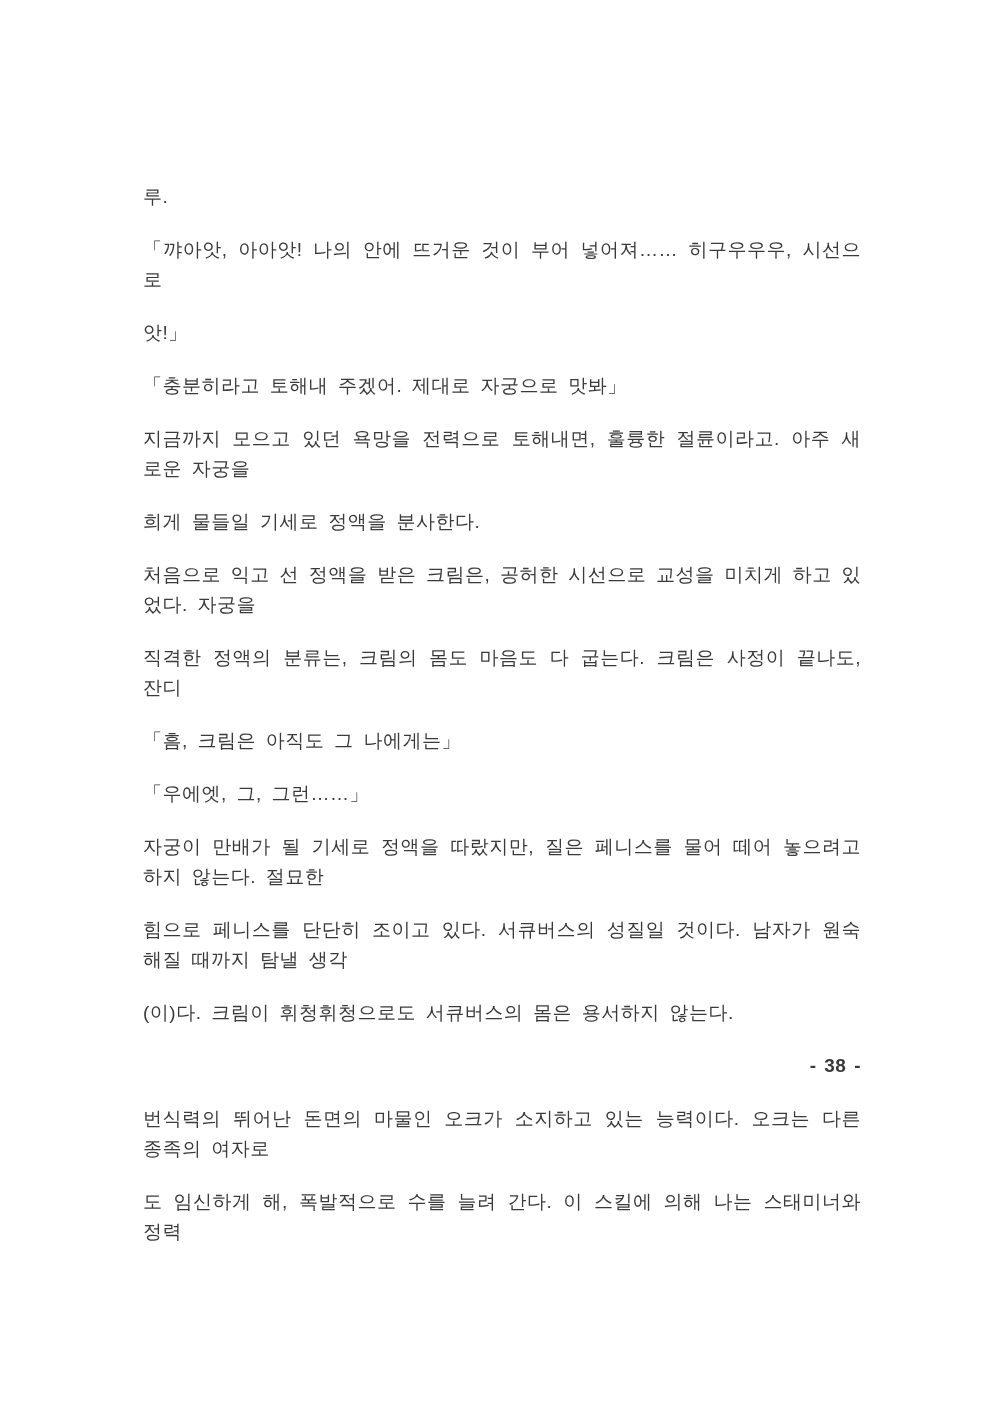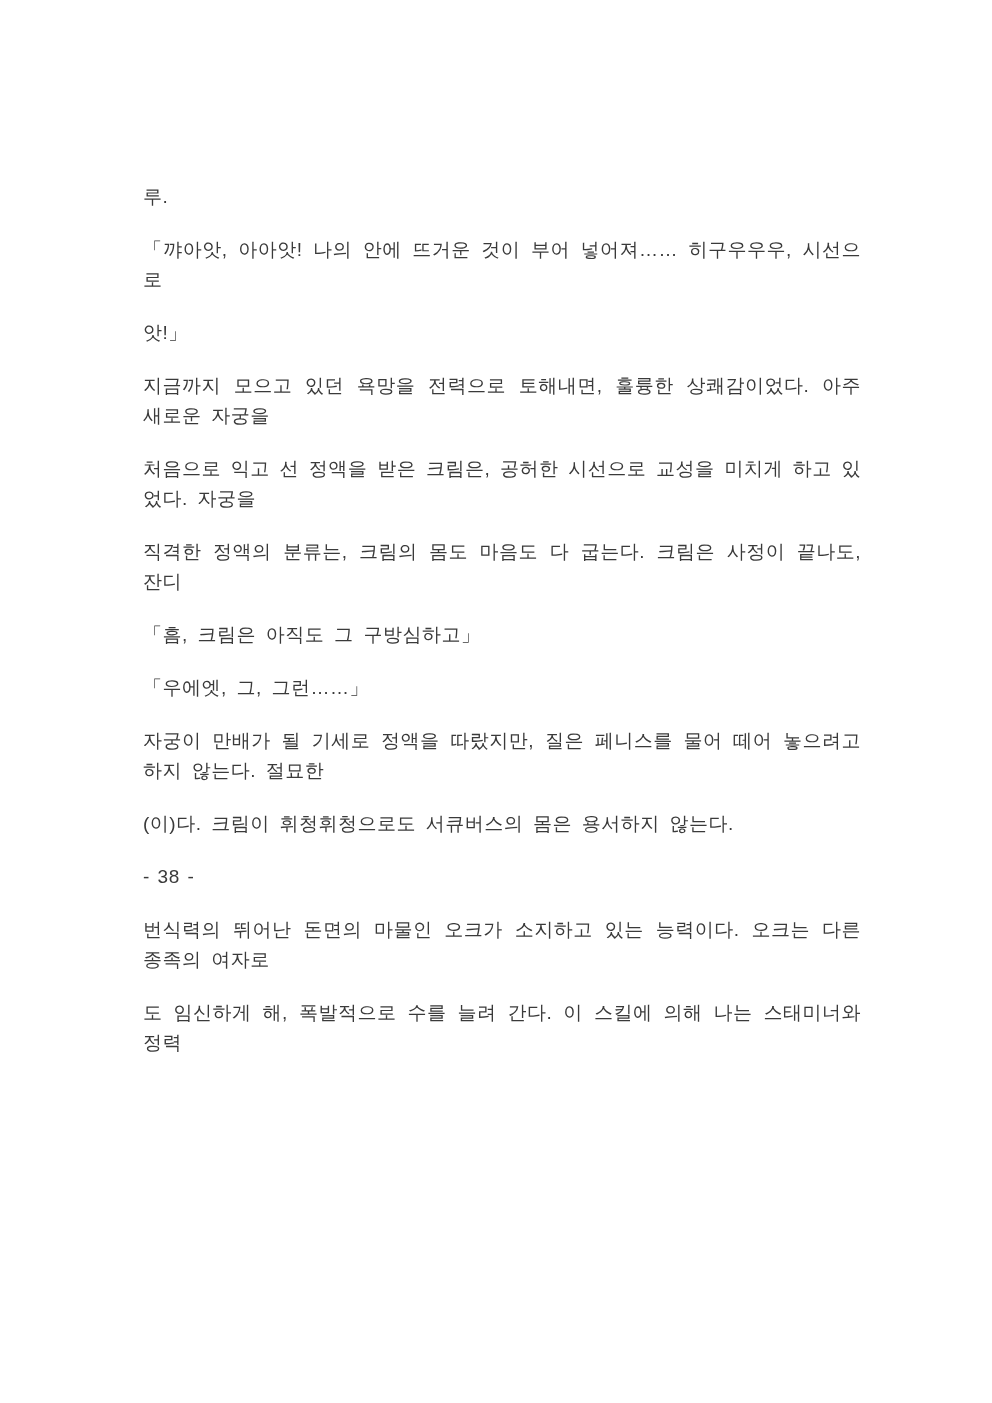--- a/index.html
+++ b/index.html
@@ -29,37 +29,41 @@
     letter-spacing: 0.5px;
   }
   .content p.para {
     margin: 0 0 23px 0;
     padding: 0;
   }
   .content p.para:last-child {
     margin-bottom: 0;
   }
   .content p.page-number {
-    text-align: left;
+    text-align: right;
     word-spacing: 2px;
+    font-weight: bold;
   }
 </style>
 </head>
 <body>
 
 <div class="page">
   <div class="content">
 
   <p class="para">루.</p>
       <p class="para">「꺄아앗, 아아앗! 나의 안에 뜨거운 것이 부어 넣어져…… 히구우우우, 시선으로</p>
       <p class="para">앗!」</p>
-      <p class="para">지금까지 모으고 있던 욕망을 전력으로 토해내면, 훌륭한 상쾌감이었다. 아주 새로운 자궁을</p>
+      <p class="para">「충분히라고 토해내 주겠어. 제대로 자궁으로 맛봐」</p>
+      <p class="para">지금까지 모으고 있던 욕망을 전력으로 토해내면, 훌륭한 절륜이라고. 아주 새로운 자궁을</p>
+      <p class="para">희게 물들일 기세로 정액을 분사한다.</p>
       <p class="para">처음으로 익고 선 정액을 받은 크림은, 공허한 시선으로 교성을 미치게 하고 있었다. 자궁을</p>
       <p class="para">직격한 정액의 분류는, 크림의 몸도 마음도 다 굽는다. 크림은 사정이 끝나도, 잔디</p>
-      <p class="para">「흠, 크림은 아직도 그 구방심하고」</p>
+      <p class="para">「흠, 크림은 아직도 그 나에게는」</p>
       <p class="para">「우에엣, 그, 그런……」</p>
       <p class="para">자궁이 만배가 될 기세로 정액을 따랐지만, 질은 페니스를 물어 떼어 놓으려고 하지 않는다. 절묘한</p>
+      <p class="para">힘으로 페니스를 단단히 조이고 있다. 서큐버스의 성질일 것이다. 남자가 원숙해질 때까지 탐낼 생각</p>
       <p class="para">(이)다. 크림이 휘청휘청으로도 서큐버스의 몸은 용서하지 않는다.</p>
       <p class="para page-number">- 38 -</p>
       <p class="para">번식력의 뛰어난 돈면의 마물인 오크가 소지하고 있는 능력이다. 오크는 다른 종족의 여자로</p>
       <p class="para">도 임신하게 해, 폭발적으로 수를 늘려 간다. 이 스킬에 의해 나는 스태미너와 정력</p>
     </div>
 </div>
 
 </body></html>

